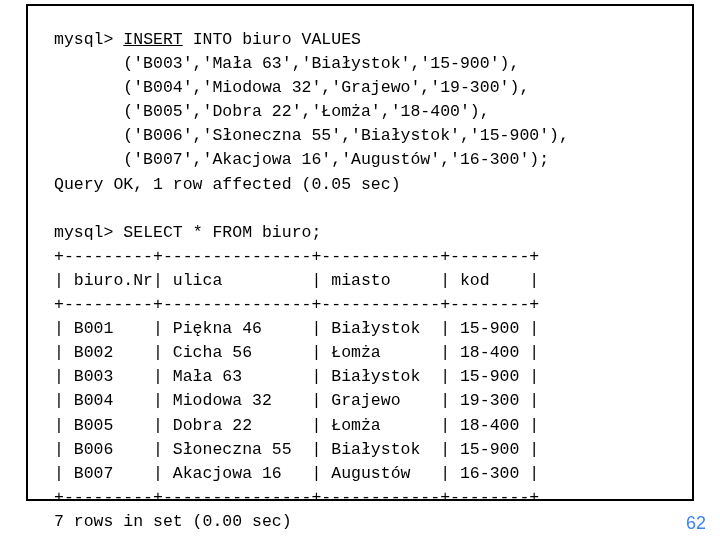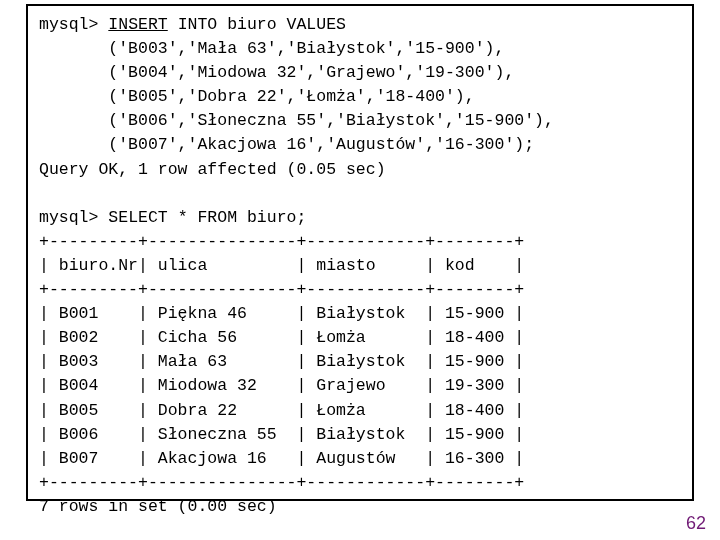--- a/index.html
+++ b/index.html
@@ -21,35 +21,35 @@
     left: 26px;
     top: 4px;
     width: 668px;
     height: 497px;
     border: 2px solid #000;
     box-sizing: border-box;
     padding: 6px 10px 4px 10px;
     background: #fff;
   }
   pre {
-    margin: 1px;
+    margin: 16px;
     font-family: "Courier New", Courier, monospace;
     font-size: 16.5px;
     line-height: 24.1px;
     white-space: pre;
     letter-spacing: 0px;
     color: #000;
   }
   .ul { text-decoration: underline; }
   .slide-number {
     position: absolute;
     right: 14px;
     bottom: 6px;
     font-size: 18px;
-    color: #701a75;
+    color: #3b82f6;
   }
 </style>
 </head>
 <body>
 
 <div class="page">
 
   <div class="codebox">
 <pre><span>mysql&gt;</span> <span class="ul">INSERT</span><span> INTO biuro VALUES</span>
 <span>       ('B003','Mała 63','Białystok','15-900'),</span>

